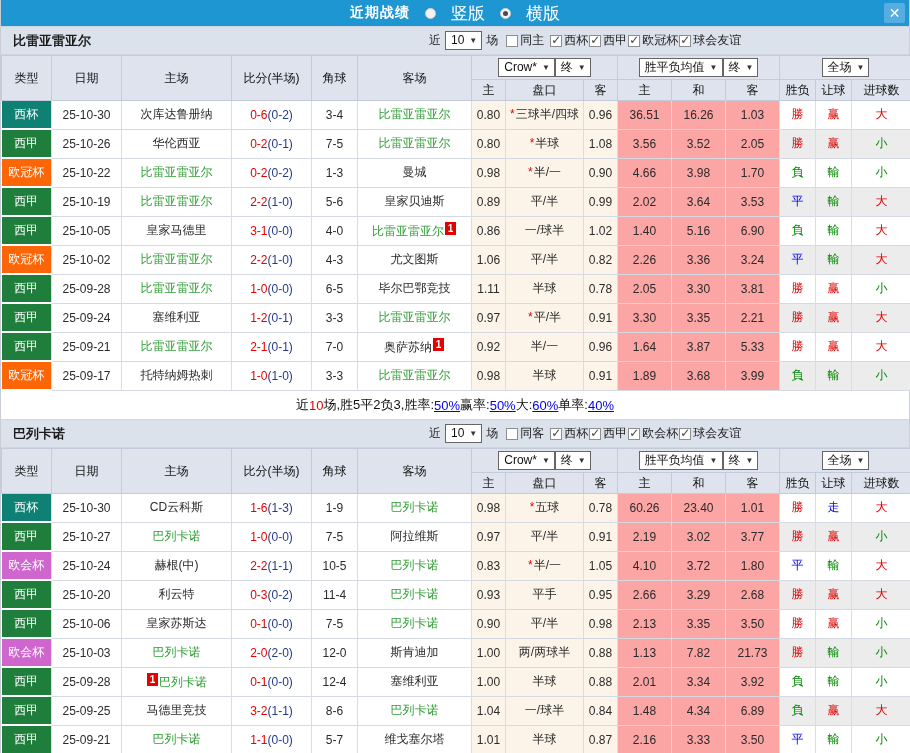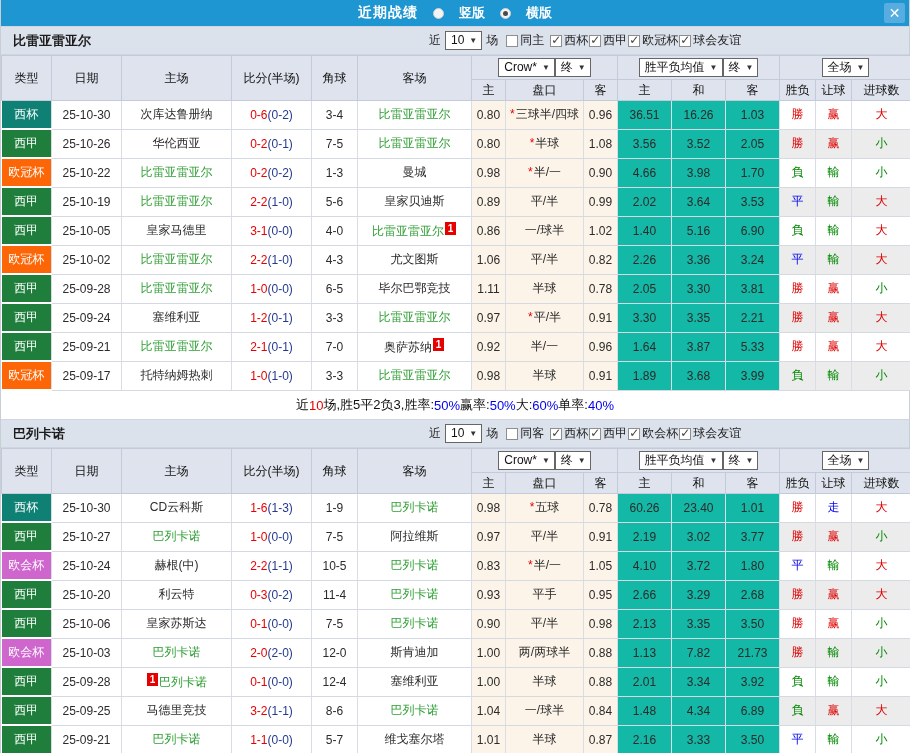--- a/index.html
+++ b/index.html
@@ -5,21 +5,21 @@
   html,body{margin:0;padding:0;background:#fff;}
   body{width:910px;font-family:"Liberation Sans","DejaVu Sans",sans-serif;-webkit-font-smoothing:antialiased;}
   .wrap{width:910px;box-sizing:border-box;border-left:1px solid #c8cdd6;border-right:1px solid #c8cdd6;}
 
   
   .titlebar{height:26px;background:#1E96D2;display:flex;align-items:center;position:relative;color:#fff;}
   .title-group{margin:12px auto;display:flex;align-items:center;gap:15px;}
   .page-title{font-weight:bold;font-size:14px;letter-spacing:1px;}
   .radio{width:11px;height:11px;border-radius:50%;background:#f4f4f4;border:1px solid #d0d0d0;display:inline-block;position:relative;box-sizing:border-box;cursor:pointer;}
   .radio.checked::after{content:"";position:absolute;left:2px;top:2px;right:2px;bottom:2px;background:#4a4a4a;border-radius:50%;}
-  .radio-label{font-size:13px;font-weight:bold;}
+  .radio-label{font-size:17px;}
   .close-btn{position:absolute;right:4px;top:3px;width:21px;height:20px;background:#57ADE0;display:flex;align-items:center;justify-content:center;cursor:pointer;border-radius:2px;}
   .close-btn::before{content:"✕";color:#fff;font-size:14px;font-weight:bold;}
 
   
   .section-head{height:29px;background:#DCE2EC;display:flex;align-items:center;position:relative;border-top:1px solid #cfd6e2;border-bottom:1px solid #cfd6e2;box-sizing:border-box;}
   .team-title{font-weight:bold;font-size:13px;color:#1c1c1c;padding-left:12px;}
   .filter{position:absolute;left:428px;top:0;height:100%;display:flex;align-items:center;gap:4px;font-size:12px;color:#222;white-space:nowrap;}
   .filter-items{display:flex;align-items:center;gap:1px;}
   .cb-item{display:inline-flex;align-items:center;gap:2px;cursor:pointer;}
   .cb-item.first{margin-right:5px;margin-left:4px;}
@@ -33,35 +33,35 @@
   
   table.results{border-collapse:collapse;table-layout:fixed;width:910px;font-size:12px;}
   table.results th{background:#DEE3ED;border:1px solid #c3cbda;font-weight:normal;color:#111;padding:0;}
   tr.hrow1 th{height:23px;}
   tr.hrow2 th{height:20px;}
   th.blue-head{color:#233A8F;}
   th .hd-group{display:flex;align-items:center;justify-content:center;}
   td{height:27px;text-align:center;border-right:1px solid #d8dde6;border-bottom:1px solid #d4d9e2;color:#2b2b2b;overflow:hidden;white-space:nowrap;padding:0;background:#fff;}
   td.type{color:#fff;border-bottom:2px solid #fff;font-size:12px;}
   td.odds{background:#FCF4E9;}
-  td.avg{background:#14b8a6;}
+  td.avg{background:#fca5a5;}
   tr.alt td.verdict{background:#ECECEC;}
   .focus{color:#2E9E33;}
   .score-main{color:#E60000;text-align:right;}
   .score-half{color:#233A8F;}
   .star{color:#E60000;margin-right:1px;}
   .card{display:inline-block;background:#E60000;color:#fff;font-size:10px;font-weight:bold;line-height:13px;min-width:9px;padding:0 1px;vertical-align:3px;margin:0 1px;}
   .v-r{color:#DD0000;}
   .v-g{color:#008800;}
   .v-b{color:#0000EE;}
 
   
   .summary{height:28px;display:flex;align-items:center;justify-content:center;font-size:13px;color:#111;background:#fff;}
   .sum-red{color:#E60000;}
-  .sum-blue{color:#0000EE;}
+  .sum-blue{color:#0000EE;text-decoration:underline;}
 </style>
 </head>
 <body>
 
 <div class="wrap">
 
   <div class="titlebar">
     <div class="title-group">
       <span class="page-title">近期战绩</span>
       <span class="radio"></span>

